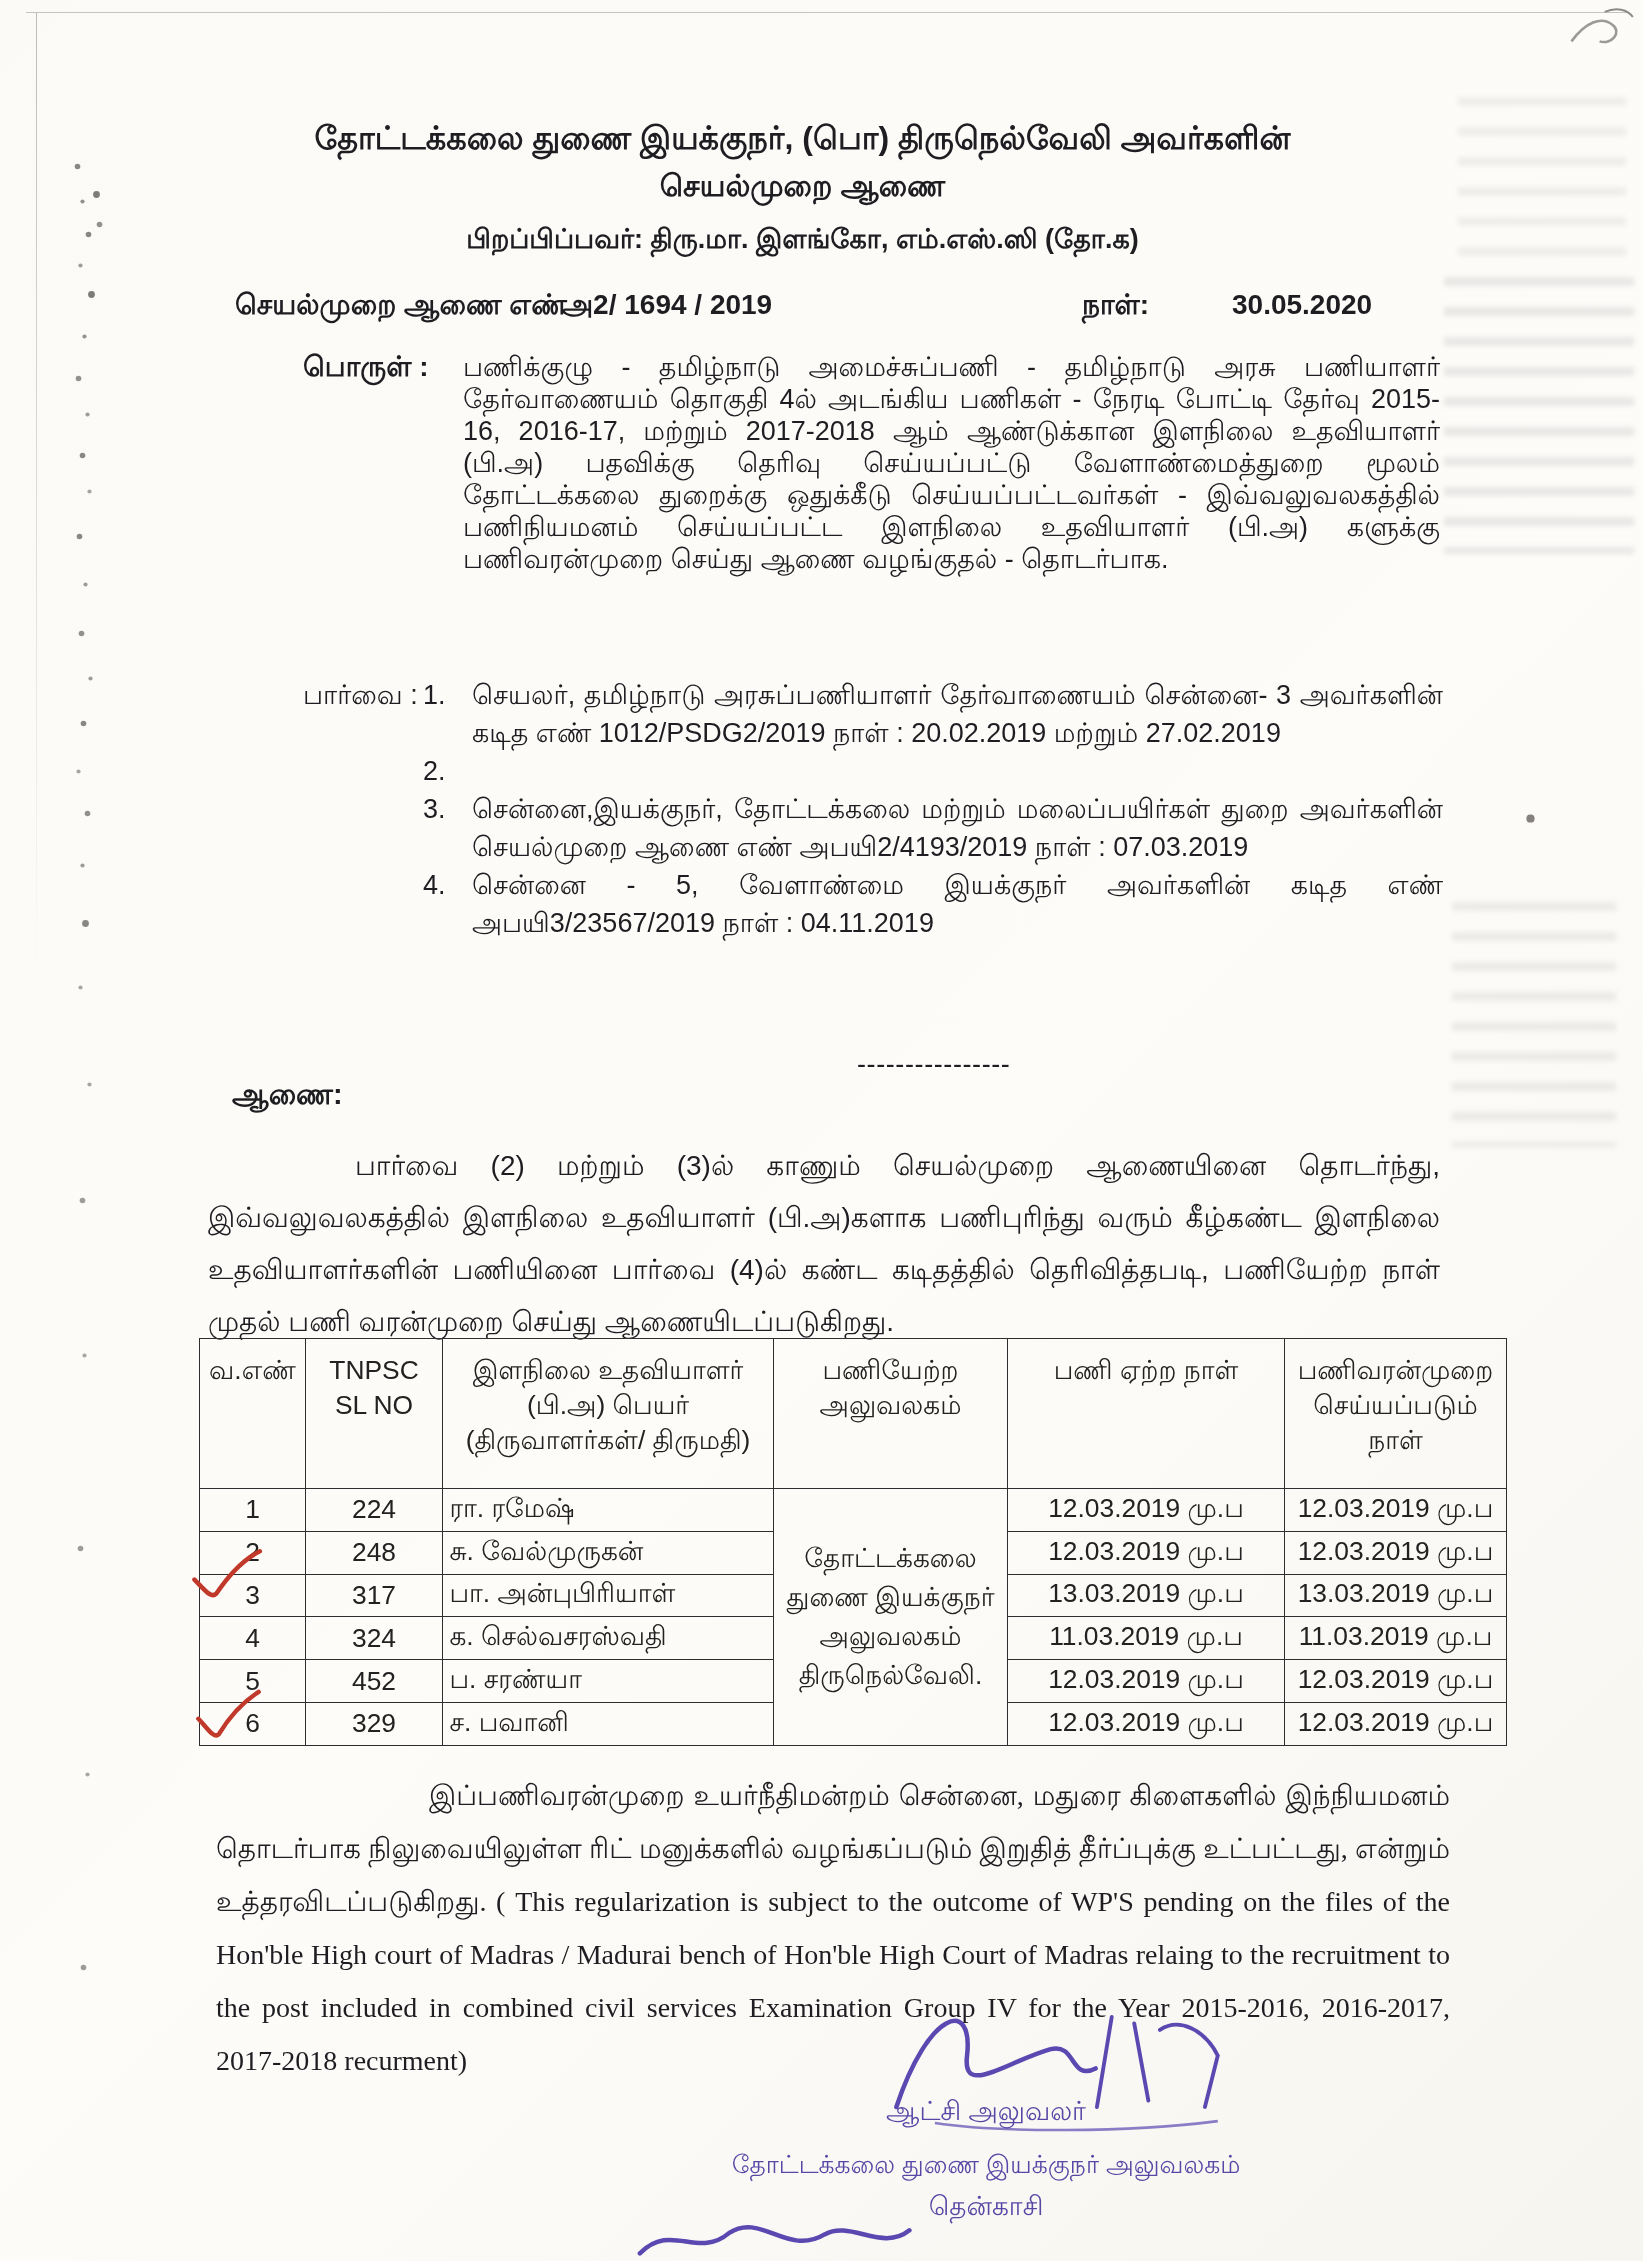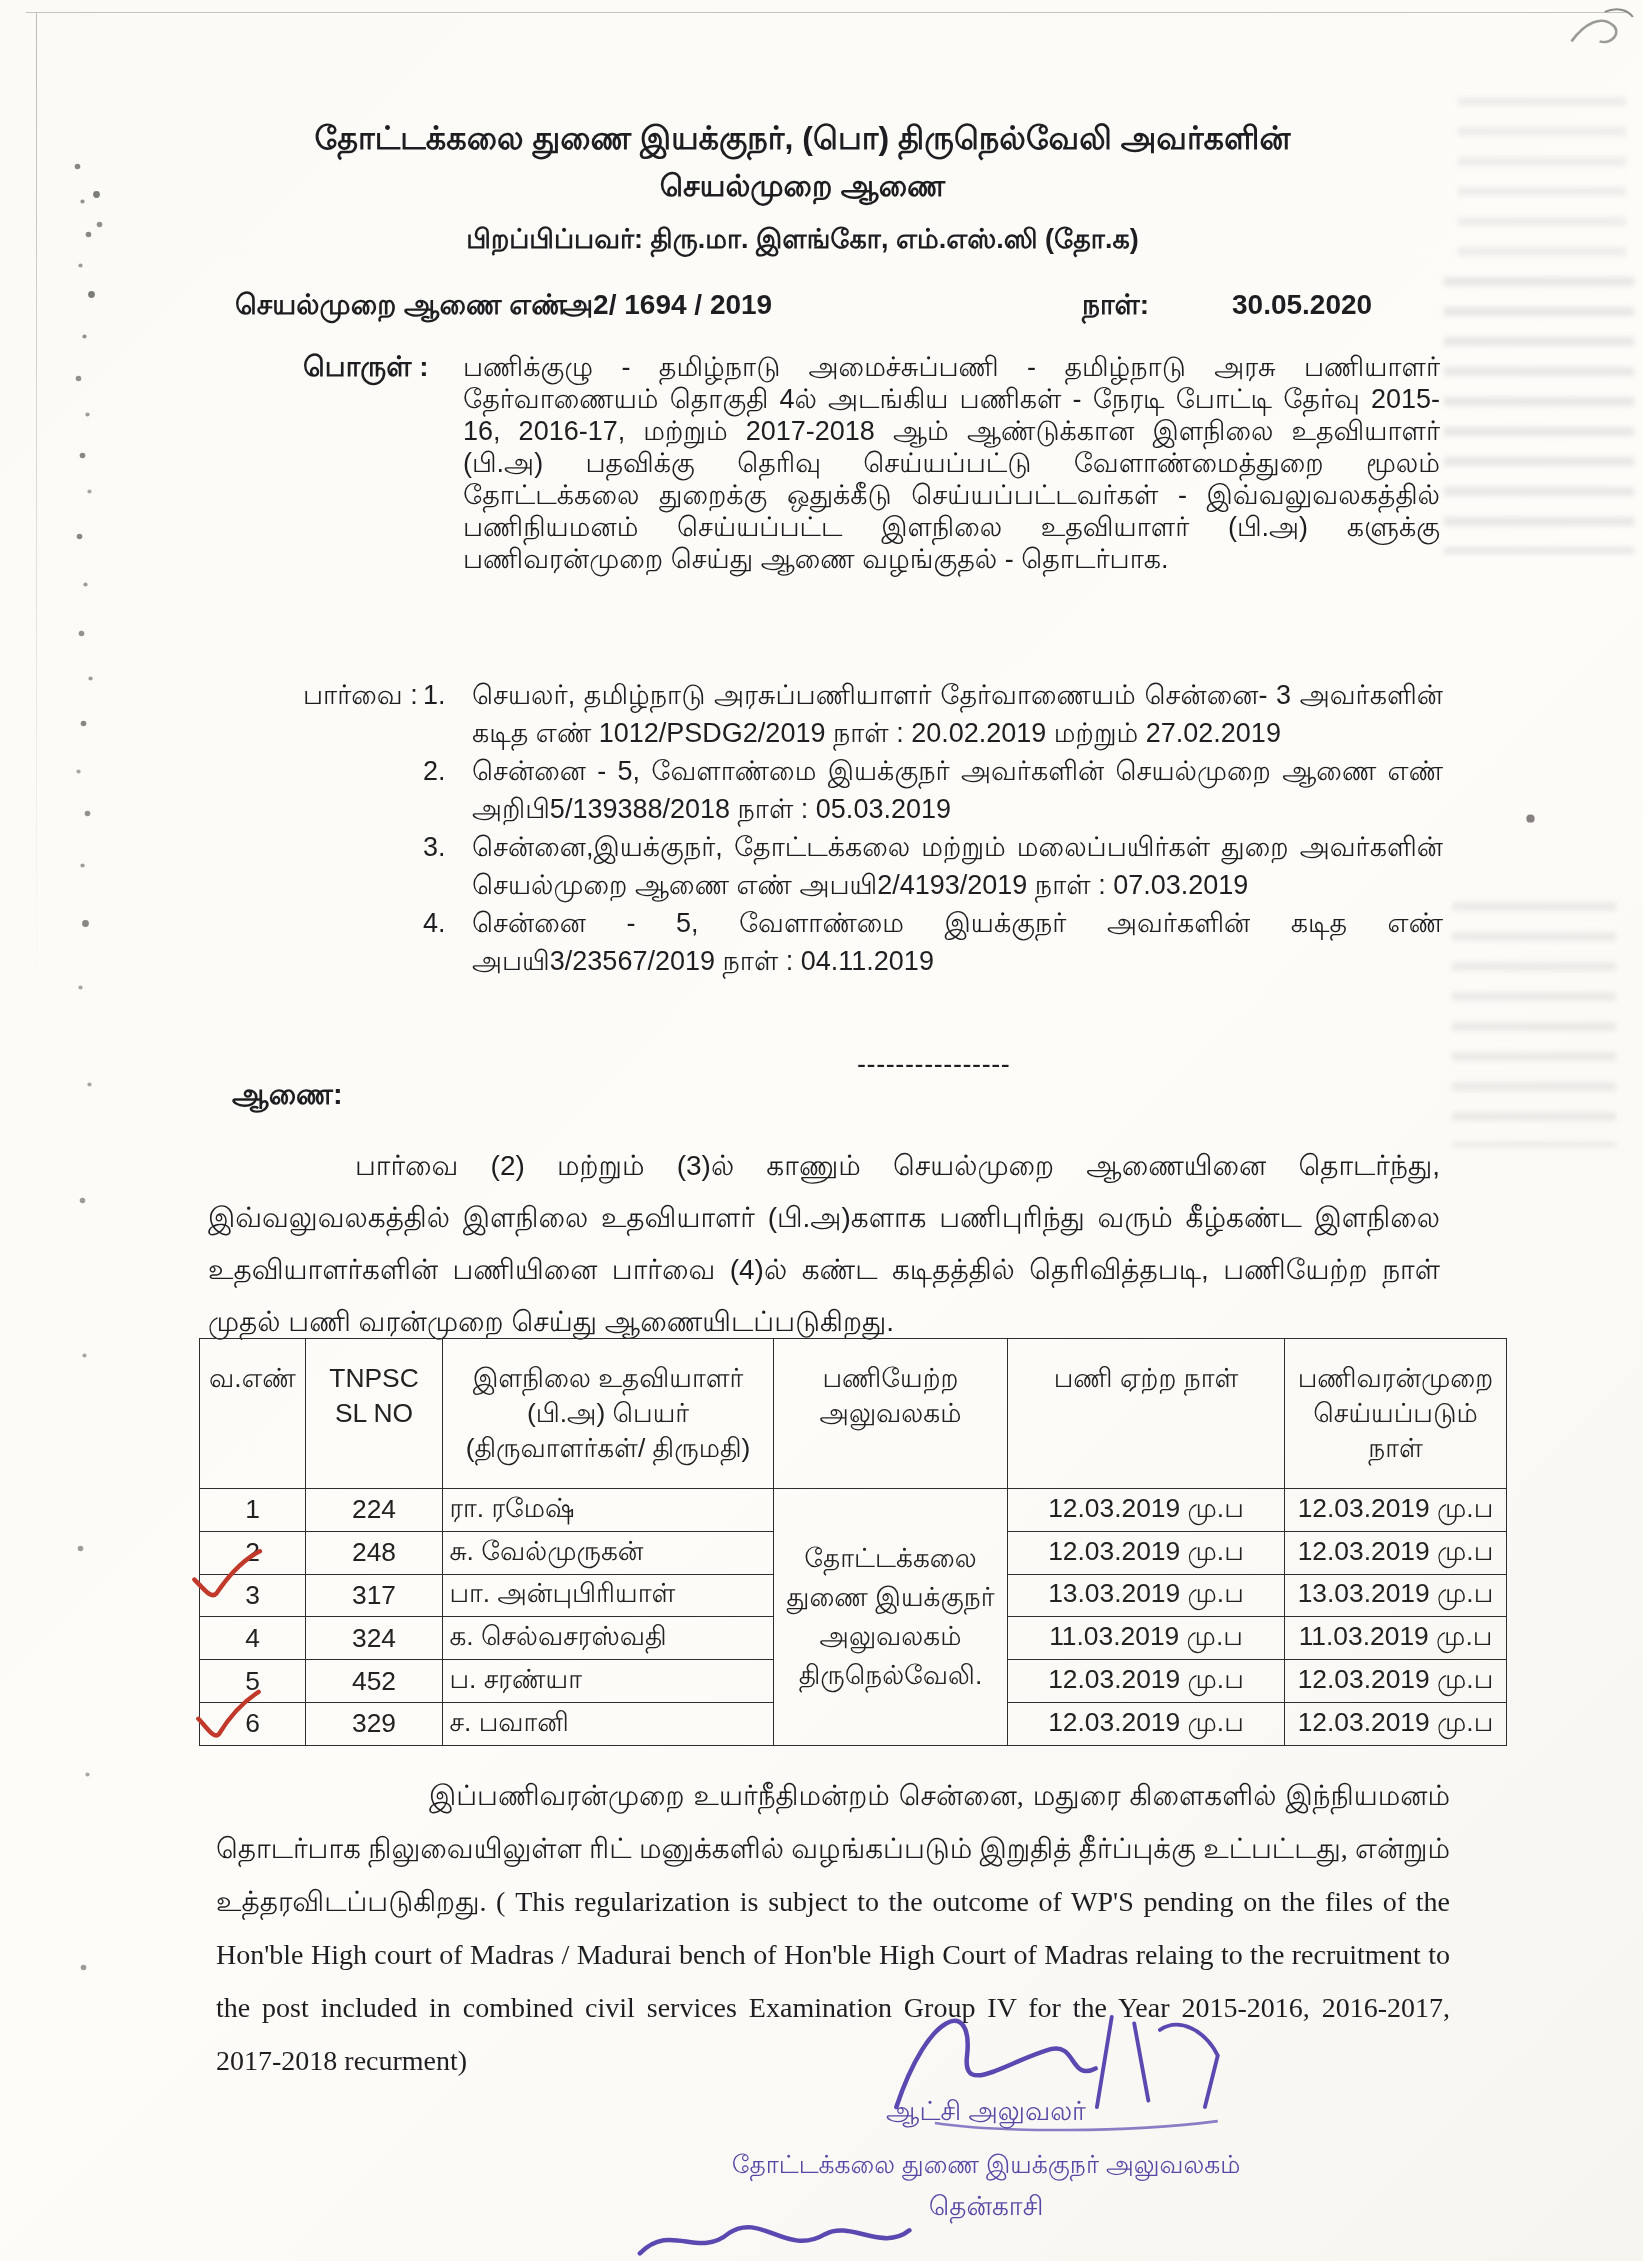--- a/index.html
+++ b/index.html
@@ -59,21 +59,21 @@
   
   .order-heading{top:1078px;left:232px;font-size:29px;font-weight:700}
   .order-body{top:1140px;left:208px;width:1232px;font-size:28px;line-height:52px;
               text-align:justify;text-indent:147px}
 
   
   .gov-table{position:absolute;top:1338px;left:199px;width:1307px;border-collapse:collapse;
              table-layout:fixed;font-size:26.4px;color:#222}
   .gov-table th,.gov-table td{border:1.9px solid #2e2e30;padding:3.9px 6.4px}
   .gov-table thead tr{height:150px}
-  .gov-table th{text-align:center;font-weight:400;vertical-align:top;padding-top:22px;line-height:35px}
+  .gov-table th{text-align:center;font-weight:400;vertical-align:top;padding-top:14px;line-height:35px}
   .gov-table tbody tr{height:41px}
   .gov-table tbody td{vertical-align:middle}
   .c-center{text-align:center}
   .c-name{text-align:left;padding-left:10.3px}
   .office-cell{vertical-align:top;text-align:center;line-height:39px;padding-top:10.3px}
 
   .tick{position:absolute}
 
   
   .closing{top:1769px;left:216px;width:1234px;font-size:28px;line-height:53px;
@@ -120,21 +120,20 @@
 
   <div class="abs refs">
     <div class="ref-item">
       <span class="ref-label">பார்வை :</span>
       <span class="ref-num">1.</span>
       <span class="ref-text">செயலர், தமிழ்நாடு அரசுப்பணியாளர் தேர்வாணையம் சென்னை- 3 அவர்களின் கடித எண் 1012/PSDG2/2019 நாள் : 20.02.2019 மற்றும் 27.02.2019</span>
     </div>
     <div class="ref-item">
       <span class="ref-label"></span>
       <span class="ref-num">2.</span>
-      <span class="ref-text">சென்னை - 5, வேளாண்மை இயக்குநர் அவர்களின் செயல்முறை ஆணை எண் அறிபி5/139388/2018 நாள் : 05.03.2019</span>
     </div>
     <div class="ref-item">
       <span class="ref-label"></span>
       <span class="ref-num">3.</span>
       <span class="ref-text">சென்னை,இயக்குநர், தோட்டக்கலை மற்றும் மலைப்பயிர்கள் துறை அவர்களின் செயல்முறை ஆணை எண் அபயி2/4193/2019 நாள் : 07.03.2019</span>
     </div>
     <div class="ref-item">
       <span class="ref-label"></span>
       <span class="ref-num">4.</span>
       <span class="ref-text">சென்னை - 5, வேளாண்மை இயக்குநர் அவர்களின் கடித எண் அபயி3/23567/2019 நாள் : 04.11.2019</span>

